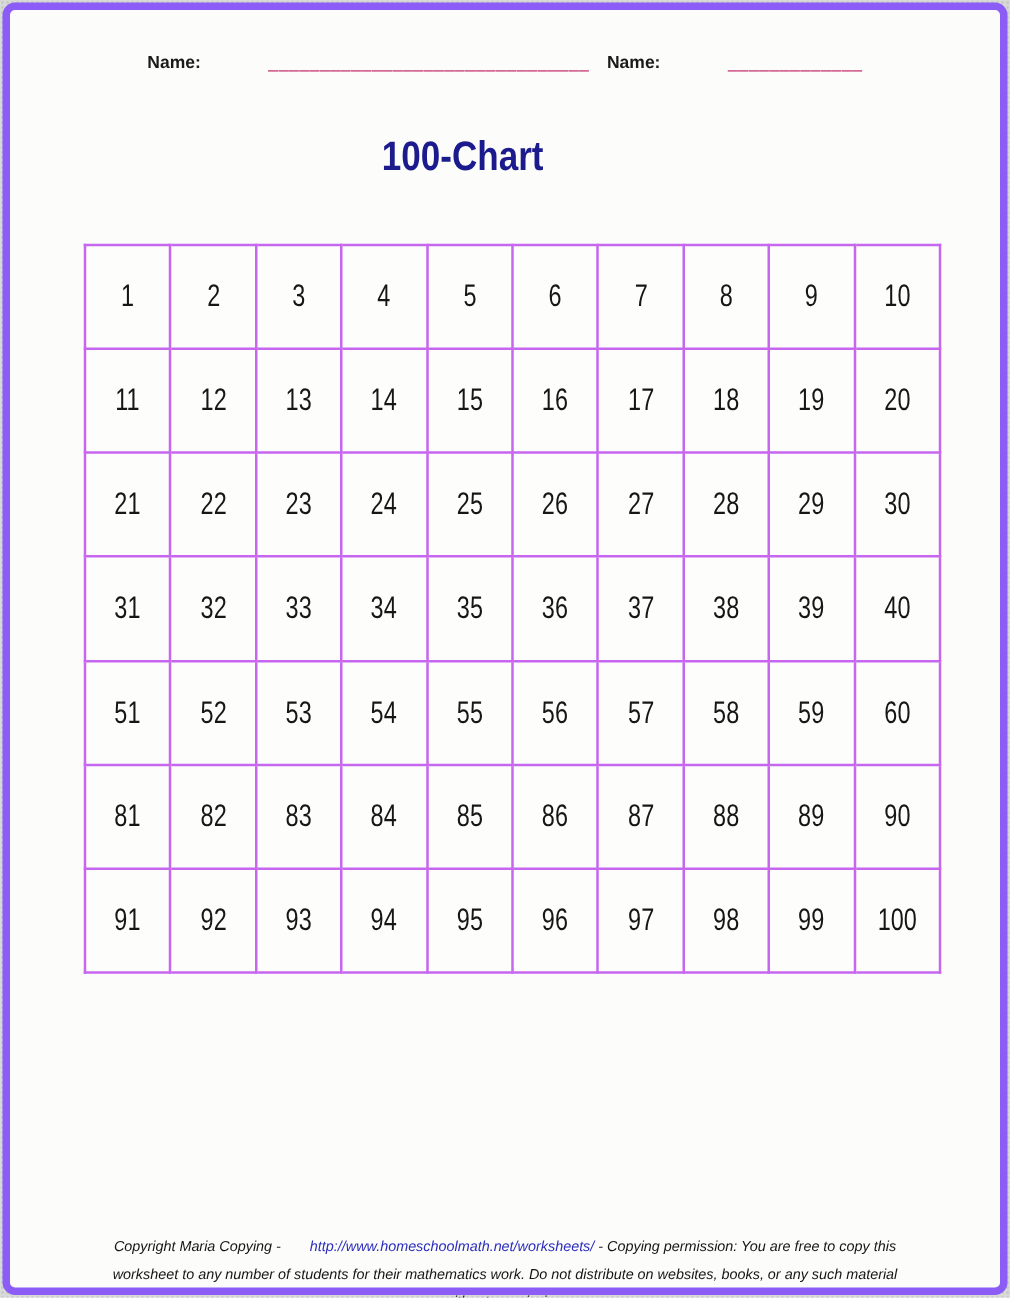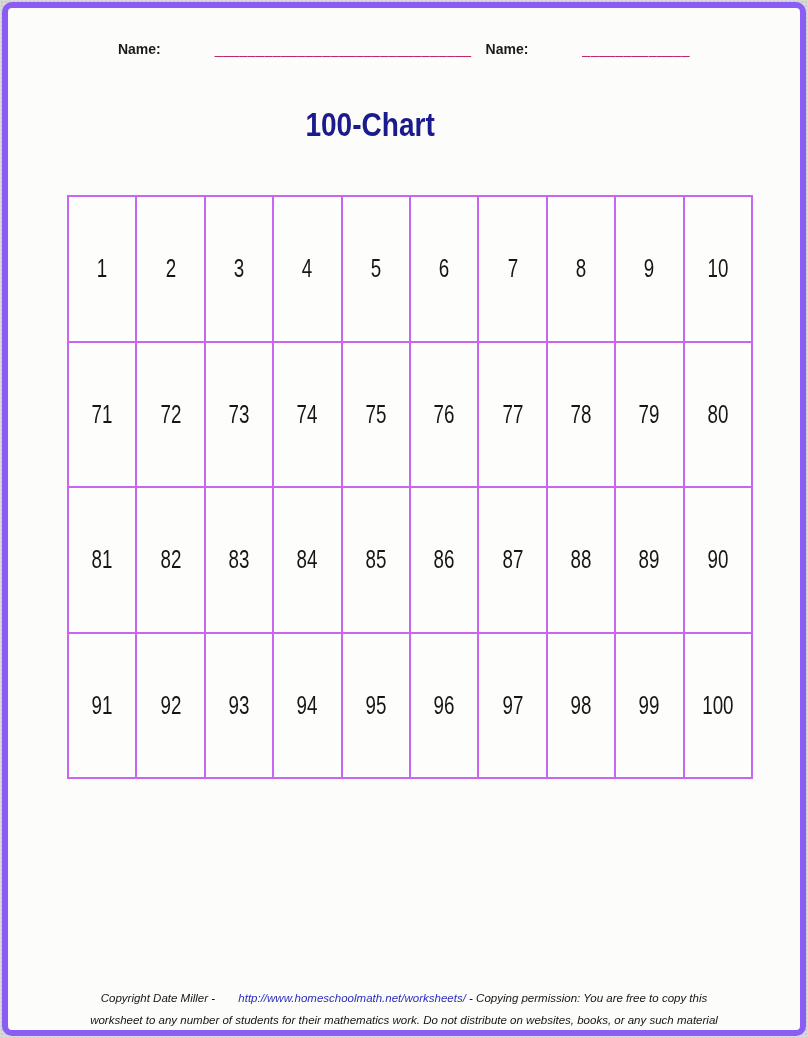--- a/index.html
+++ b/index.html
@@ -113,30 +113,66 @@
           <td><span class="num">3</span></td>
           <td><span class="num">4</span></td>
           <td><span class="num">5</span></td>
           <td><span class="num">6</span></td>
           <td><span class="num">7</span></td>
           <td><span class="num">8</span></td>
           <td><span class="num">9</span></td>
           <td><span class="num">10</span></td>
         </tr>
         <tr>
-          <td><span class="num">71</span></td>
-          <td><span class="num">72</span></td>
-          <td><span class="num">73</span></td>
-          <td><span class="num">74</span></td>
-          <td><span class="num">75</span></td>
-          <td><span class="num">76</span></td>
-          <td><span class="num">77</span></td>
-          <td><span class="num">78</span></td>
-          <td><span class="num">79</span></td>
-          <td><span class="num">80</span></td>
+          <td><span class="num">11</span></td>
+          <td><span class="num">12</span></td>
+          <td><span class="num">13</span></td>
+          <td><span class="num">14</span></td>
+          <td><span class="num">15</span></td>
+          <td><span class="num">16</span></td>
+          <td><span class="num">17</span></td>
+          <td><span class="num">18</span></td>
+          <td><span class="num">19</span></td>
+          <td><span class="num">20</span></td>
+        </tr>
+        <tr>
+          <td><span class="num">21</span></td>
+          <td><span class="num">22</span></td>
+          <td><span class="num">23</span></td>
+          <td><span class="num">24</span></td>
+          <td><span class="num">25</span></td>
+          <td><span class="num">26</span></td>
+          <td><span class="num">27</span></td>
+          <td><span class="num">28</span></td>
+          <td><span class="num">29</span></td>
+          <td><span class="num">30</span></td>
+        </tr>
+        <tr>
+          <td><span class="num">31</span></td>
+          <td><span class="num">32</span></td>
+          <td><span class="num">33</span></td>
+          <td><span class="num">34</span></td>
+          <td><span class="num">35</span></td>
+          <td><span class="num">36</span></td>
+          <td><span class="num">37</span></td>
+          <td><span class="num">38</span></td>
+          <td><span class="num">39</span></td>
+          <td><span class="num">40</span></td>
+        </tr>
+        <tr>
+          <td><span class="num">51</span></td>
+          <td><span class="num">52</span></td>
+          <td><span class="num">53</span></td>
+          <td><span class="num">54</span></td>
+          <td><span class="num">55</span></td>
+          <td><span class="num">56</span></td>
+          <td><span class="num">57</span></td>
+          <td><span class="num">58</span></td>
+          <td><span class="num">59</span></td>
+          <td><span class="num">60</span></td>
         </tr>
         <tr>
           <td><span class="num">81</span></td>
           <td><span class="num">82</span></td>
           <td><span class="num">83</span></td>
           <td><span class="num">84</span></td>
           <td><span class="num">85</span></td>
           <td><span class="num">86</span></td>
           <td><span class="num">87</span></td>
           <td><span class="num">88</span></td>
@@ -153,17 +189,17 @@
           <td><span class="num">97</span></td>
           <td><span class="num">98</span></td>
           <td><span class="num">99</span></td>
           <td><span class="num">100</span></td>
         </tr>
       </tbody>
   </table>
 
   <div class="footer">
     <div class="footer-inner">
-      <span>Copyright Date Miller - </span><a class="site-link" href="#">http://www.homeschoolmath.net/worksheets/</a><span> - Copying permission: You are free to copy this worksheet to any number of students for their mathematics work. Do not distribute on websites, books, or any such material without permission.</span>
+      <span>Copyright Maria Copying - </span><a class="site-link" href="#">http://www.homeschoolmath.net/worksheets/</a><span> - Copying permission: You are free to copy this worksheet to any number of students for their mathematics work. Do not distribute on websites, books, or any such material without permission.</span>
     </div>
   </div>
 
 </div>
 
 </body></html>

